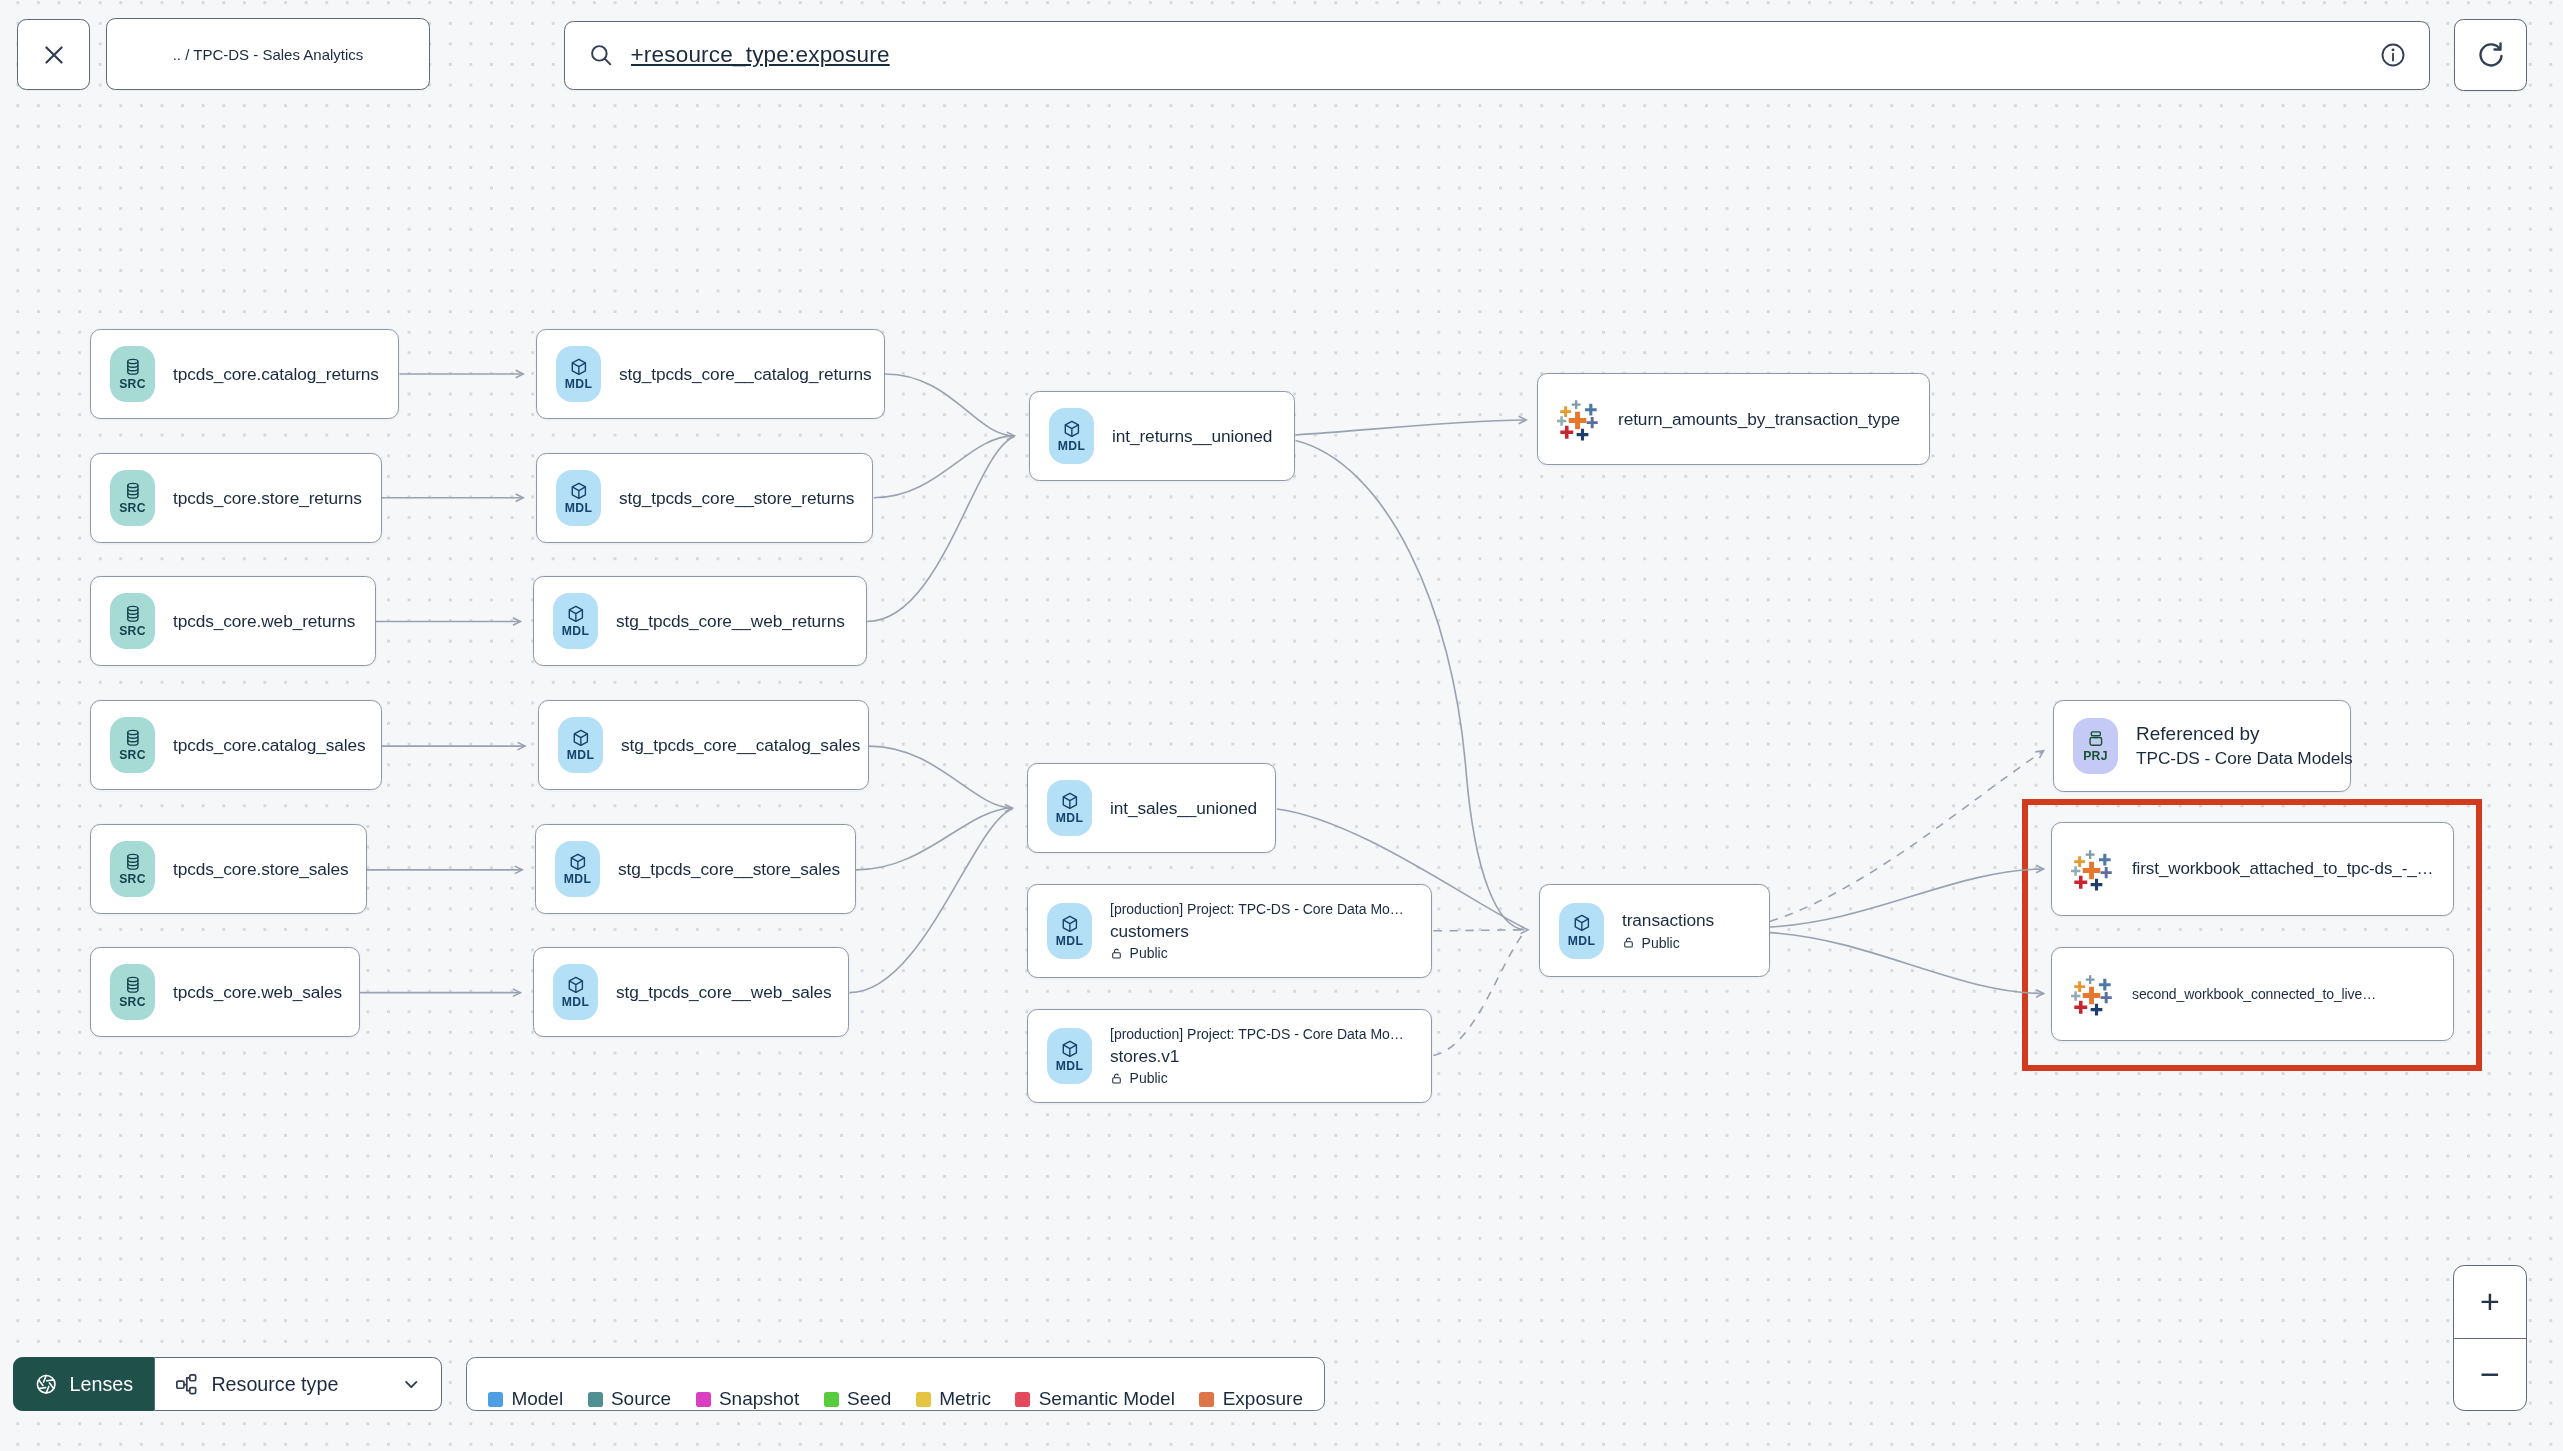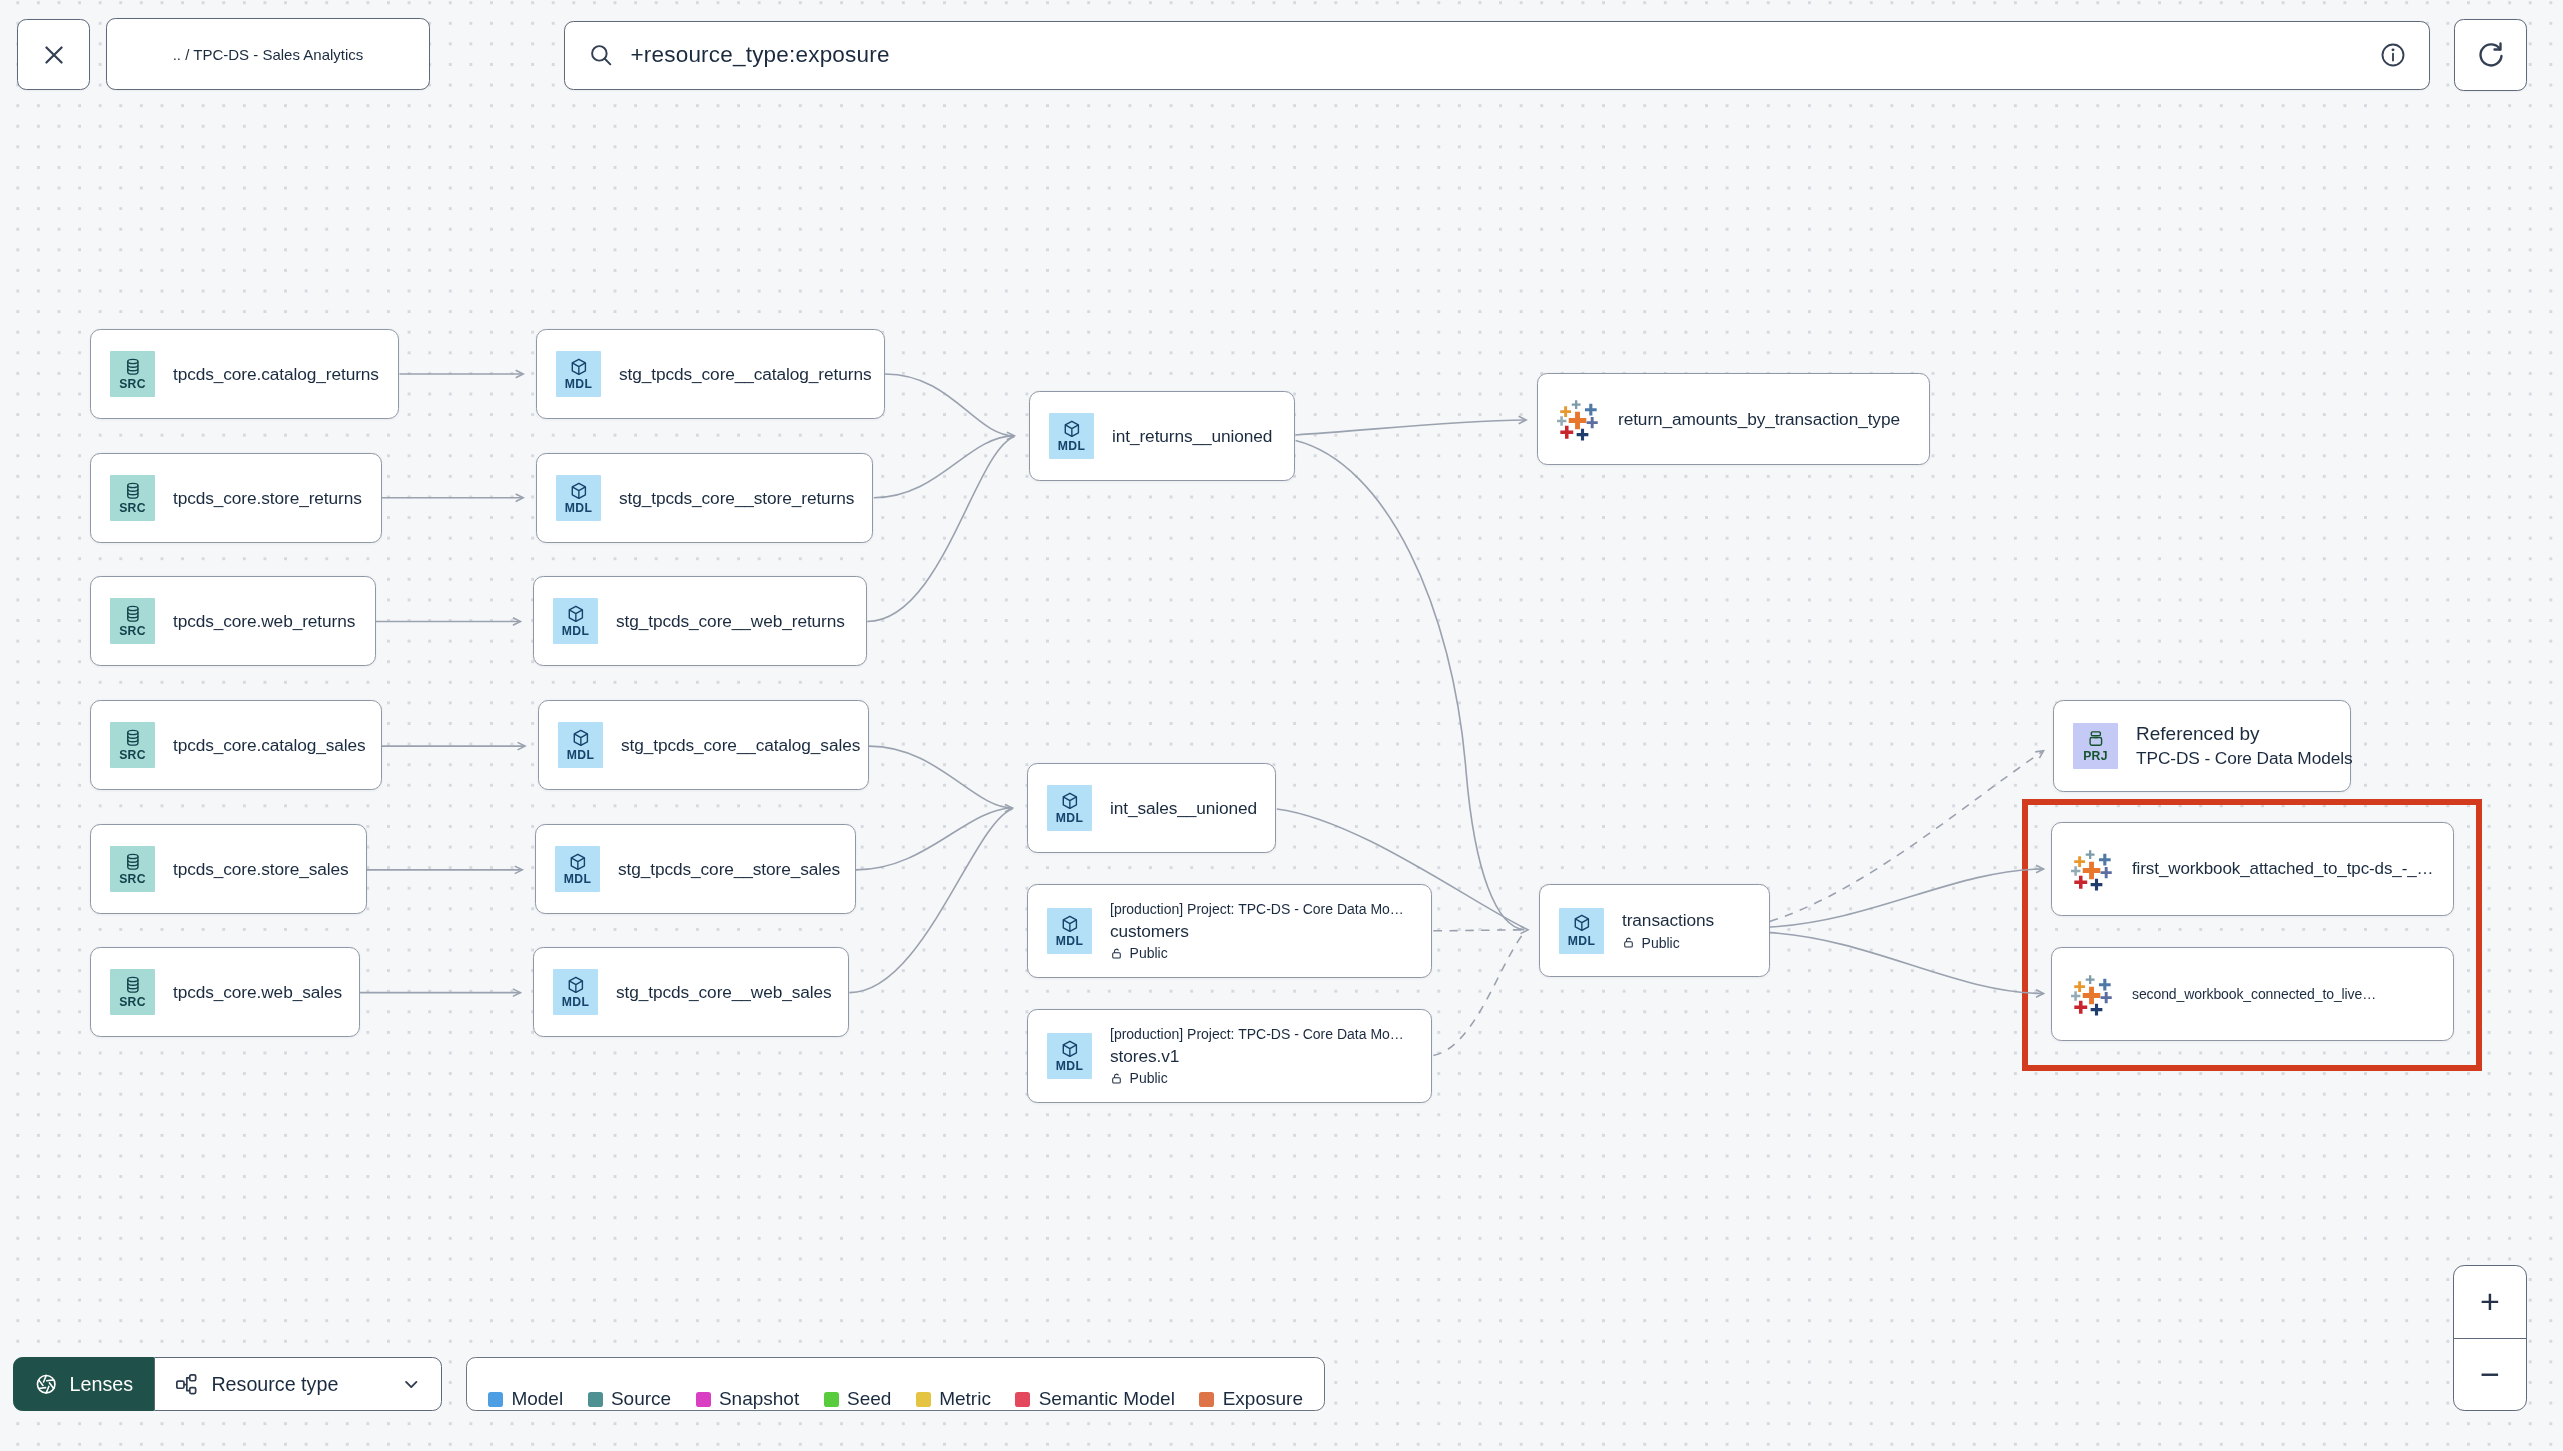--- a/index.html
+++ b/index.html
@@ -20,20 +20,21 @@
     display:flex; align-items:center; justify-content:center; cursor:pointer;
     box-shadow:0 0.9px 1.9px rgba(20,30,50,.05);
   }
   #close-btn { left:17px; top:19px; width:73px; height:71px; }
   #breadcrumb { left:106px; top:18px; width:324px; height:72px; font-size:15px; font-weight:500; white-space:nowrap; }
   #searchbar {
     position:absolute; left:564px; top:20.6px; width:1866px; height:69px;
     background:#fff; border:1.5px solid #5E6A7B; border-radius:9.4px;
     display:flex; align-items:center; padding:0 22.5px; gap:15px;
     box-shadow:0 0.9px 1.9px rgba(20,30,50,.05);
+    text-decoration:underline;
   }
   #searchbar input {
     flex:1; border:none; outline:none; background:transparent;
     font:22.5px "Liberation Sans", sans-serif; color:#1B2B3F; letter-spacing:0.2px;
   }
   #refresh-btn { left:2454px; top:19px; width:73px; height:72px; }
   .ticon { stroke:#333F52; }
   
   #edges { position:absolute; left:0; top:0; z-index:3; pointer-events:none; }
   .e { fill:none; stroke:#9AA2AF; stroke-width:1.7px; }
@@ -41,21 +42,21 @@
   #highlight-box {
     position:absolute; left:2022px; top:799px; width:460px; height:272px;
     border:6.6px solid #D23B1E; z-index:2;
   }
   .node {
     position:absolute; background:#fff; border:1.5px solid #8F98A6; border-radius:10.3px;
     display:flex; align-items:center; gap:18px; padding-left:19px; z-index:4; cursor:pointer;
     box-shadow:0 0.9px 2.8px rgba(20,30,50,.06);
   }
   .chip {
-    width:45px; height:46px; border-radius:1px; flex:none;
+    width:45px; height:56px; border-radius:16px; flex:none;
     display:flex; flex-direction:column; align-items:center; justify-content:center;
   }
   .chip svg { width:19.7px; height:19.7px; }
   .chip-label { font-size:12.2px; font-weight:700; letter-spacing:0.3px; margin-top:0.9px; }
   .chip-src { background:#A6DAD5; color:#14424C; }
   .chip-mdl { background:#B3DFF7; color:#15446B; }
   .chip-prj { background:#C4CAF5; color:#14532d; }
   .nlabel { font-size:17.3px; font-weight:500; white-space:nowrap; letter-spacing:-0.1px; }
   .ncol { display:flex; flex-direction:column; gap:3.7px; }
   .meta { font-size:14px; white-space:nowrap; }

